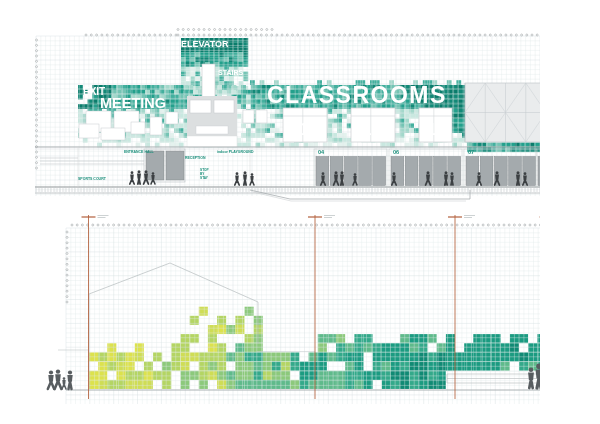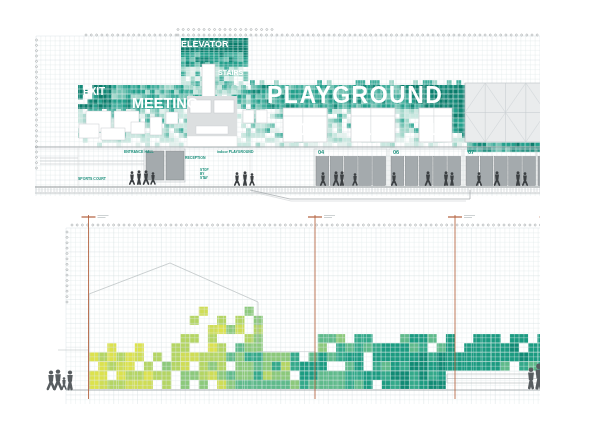--- a/index.html
+++ b/index.html
@@ -1739,22 +1739,22 @@
         <path d="M539,378.0L537.0,388M539,378.0L541.0,388" stroke="#585d60" stroke-width="3.25" stroke-linecap="round" fill="none"></path>
         <circle cx="547" cy="370.6" r="2.2" fill="#585d60"></circle>
         <path d="M544.2,373.2L549.8,373.2L549.0,380.4L545.0,380.4Z" fill="#585d60"></path>
         <path d="M547,380.0L545.4,388M547,380.0L548.6,388" stroke="#585d60" stroke-width="2.6" stroke-linecap="round" fill="none"></path>
       </g>
     </svg>
 
   <div class="lbl" style="left:181px;top:40px;font-size:9px;">ELEVATOR</div>
   <div class="lbl" style="left:218px;top:69px;font-size:7px;">STAIRS</div>
   <div class="lbl" style="left:83px;top:87px;font-size:10px;">EXIT</div>
-  <div class="lbl" style="left:112px;top:96px;font-size:14.5px;padding-left:20px;">MEETING</div>
-  <div class="lbl big" style="left:267px;top:84px;font-size:23px;">PLAYGROUND</div>
+  <div class="lbl" style="left:100px;top:96px;font-size:14.5px;">MEETING</div>
+  <div class="lbl big" style="left:267px;top:84px;font-size:23px;">CLASSROOMS</div>
 
   <div class="lbl" style="left:299px;top:121px;font-size:17px;">11</div>
   <div class="lbl" style="left:362px;top:121px;font-size:17px;">12</div>
   <div class="lbl" style="left:427px;top:121px;font-size:17px;">13</div>
 
   <div class="lbl teal" style="left:318px;top:150px;font-size:5.5px;">04</div>
   <div class="lbl teal" style="left:393px;top:150px;font-size:5.5px;">06</div>
   <div class="lbl teal" style="left:468px;top:150px;font-size:5.5px;">07</div>
   <div class="lbl teal" style="left:540px;top:150px;font-size:5.5px;">08</div>
 

